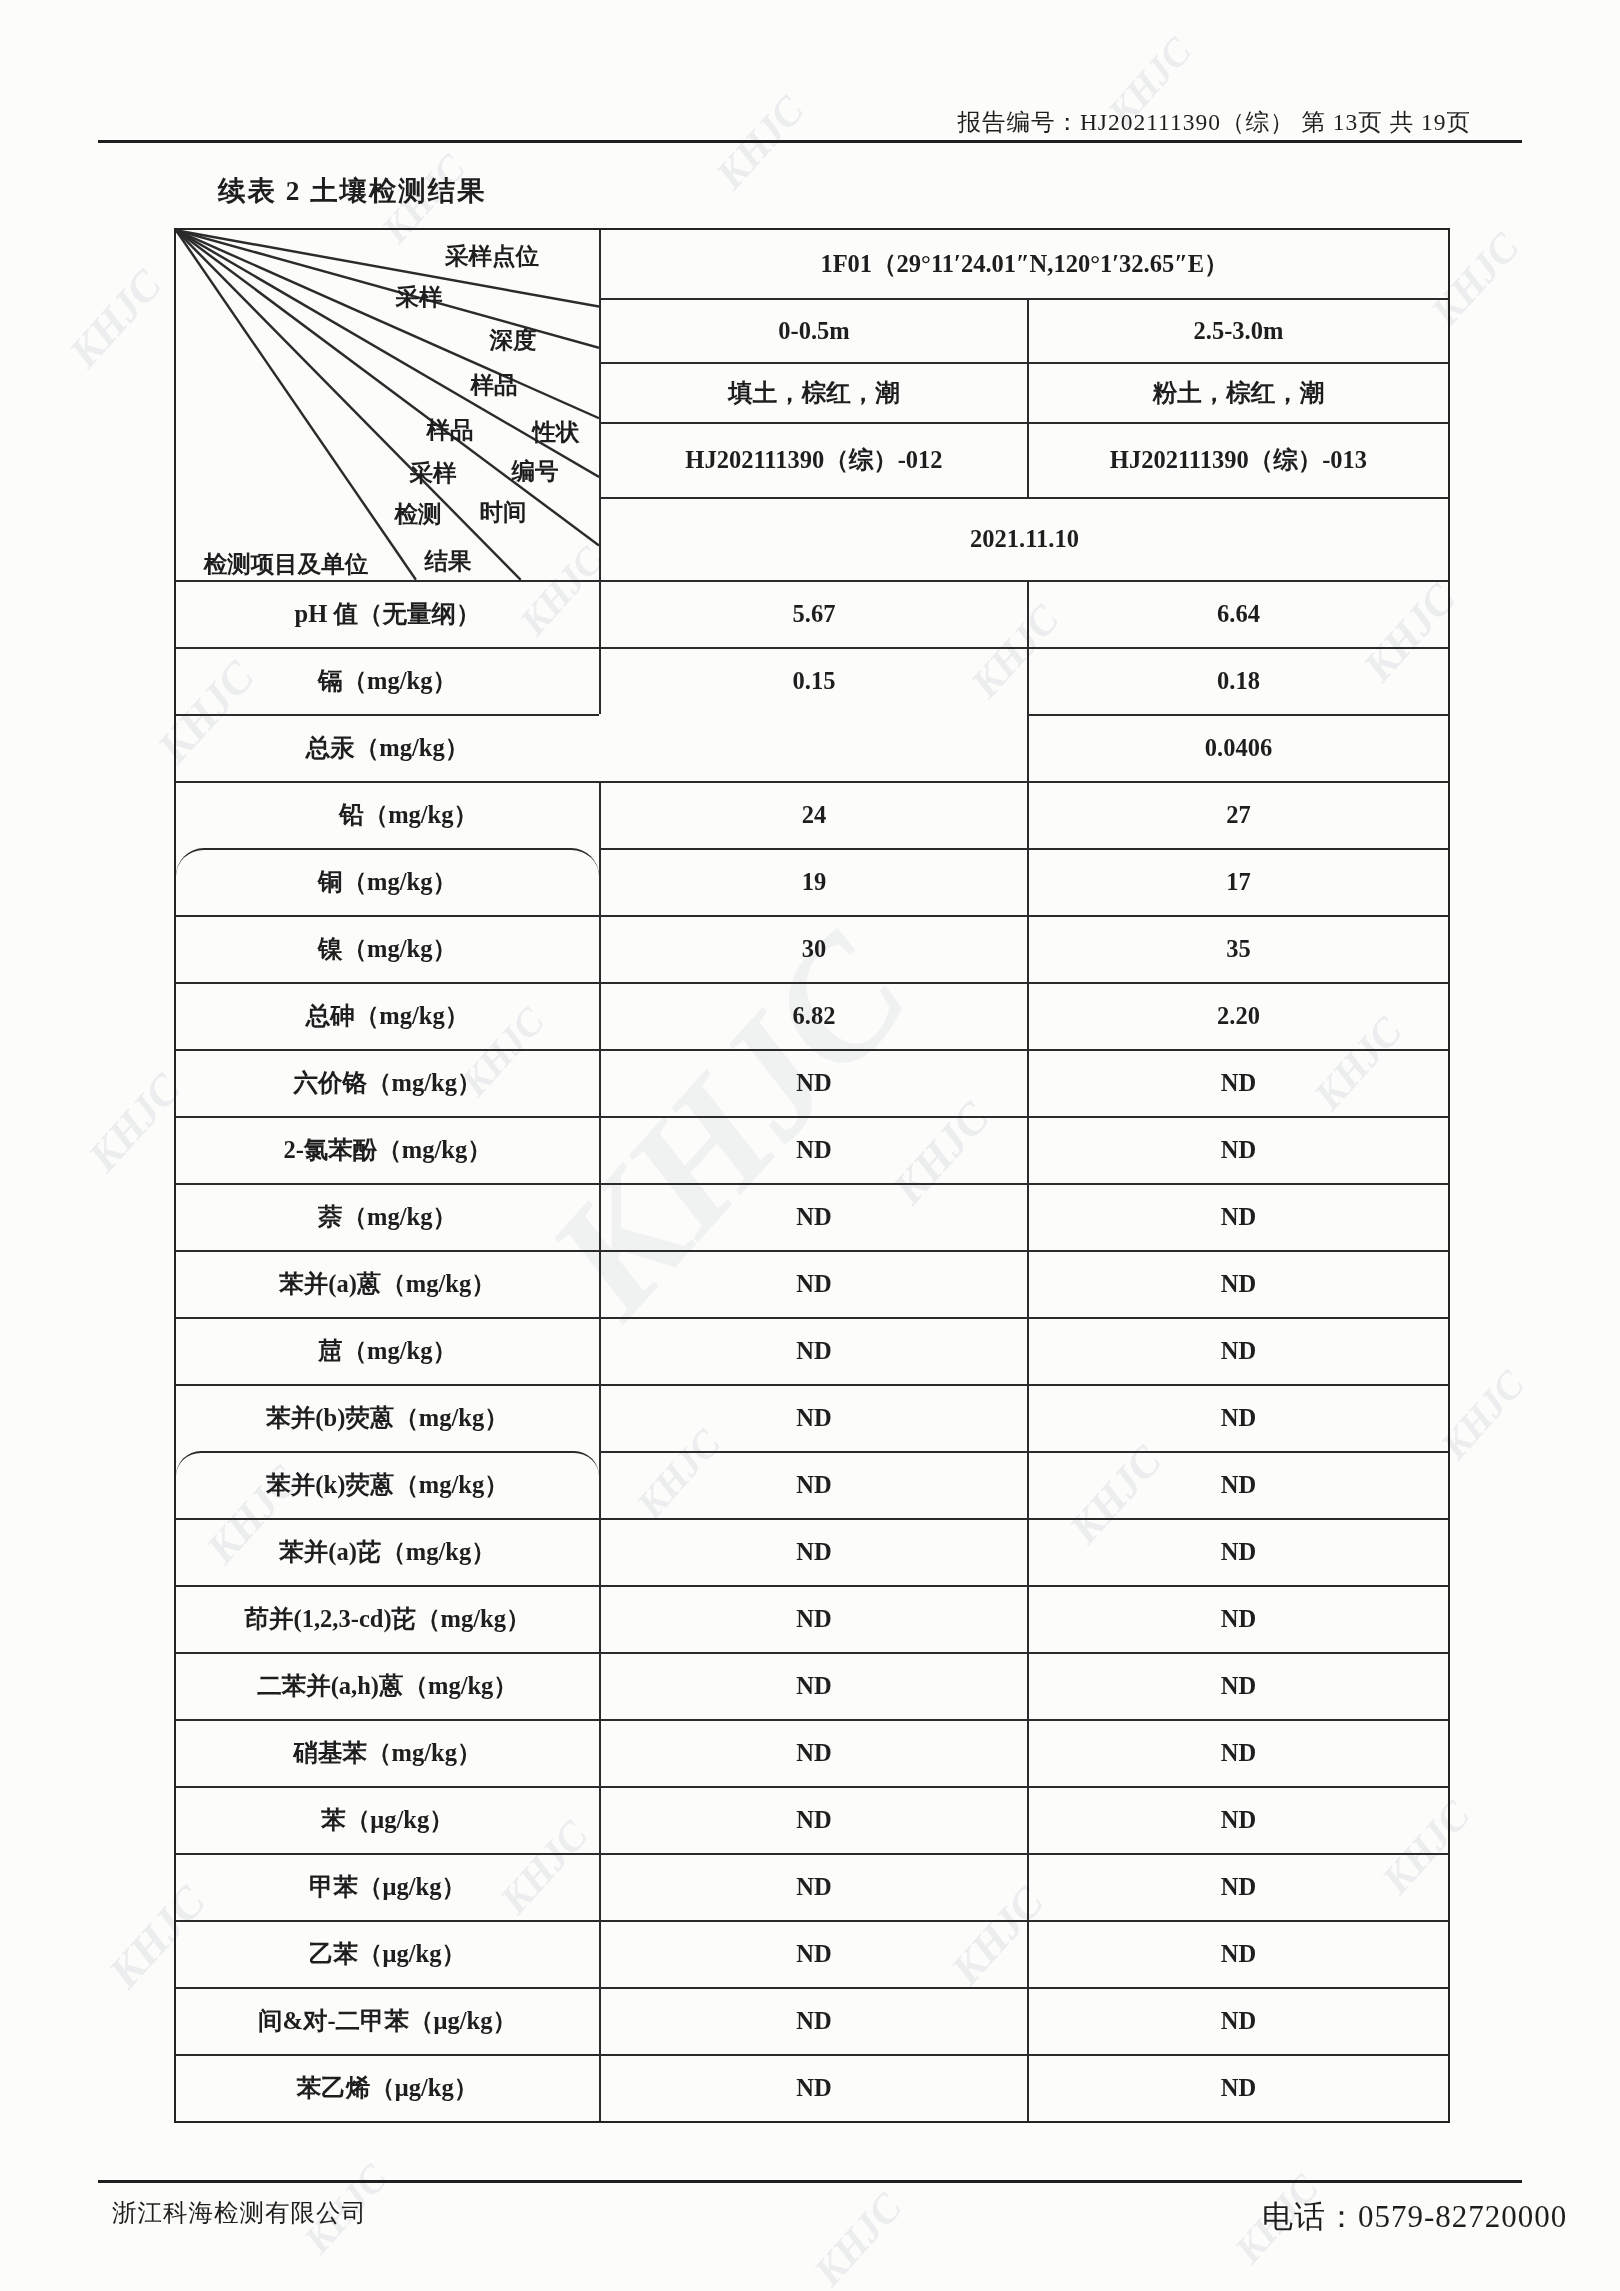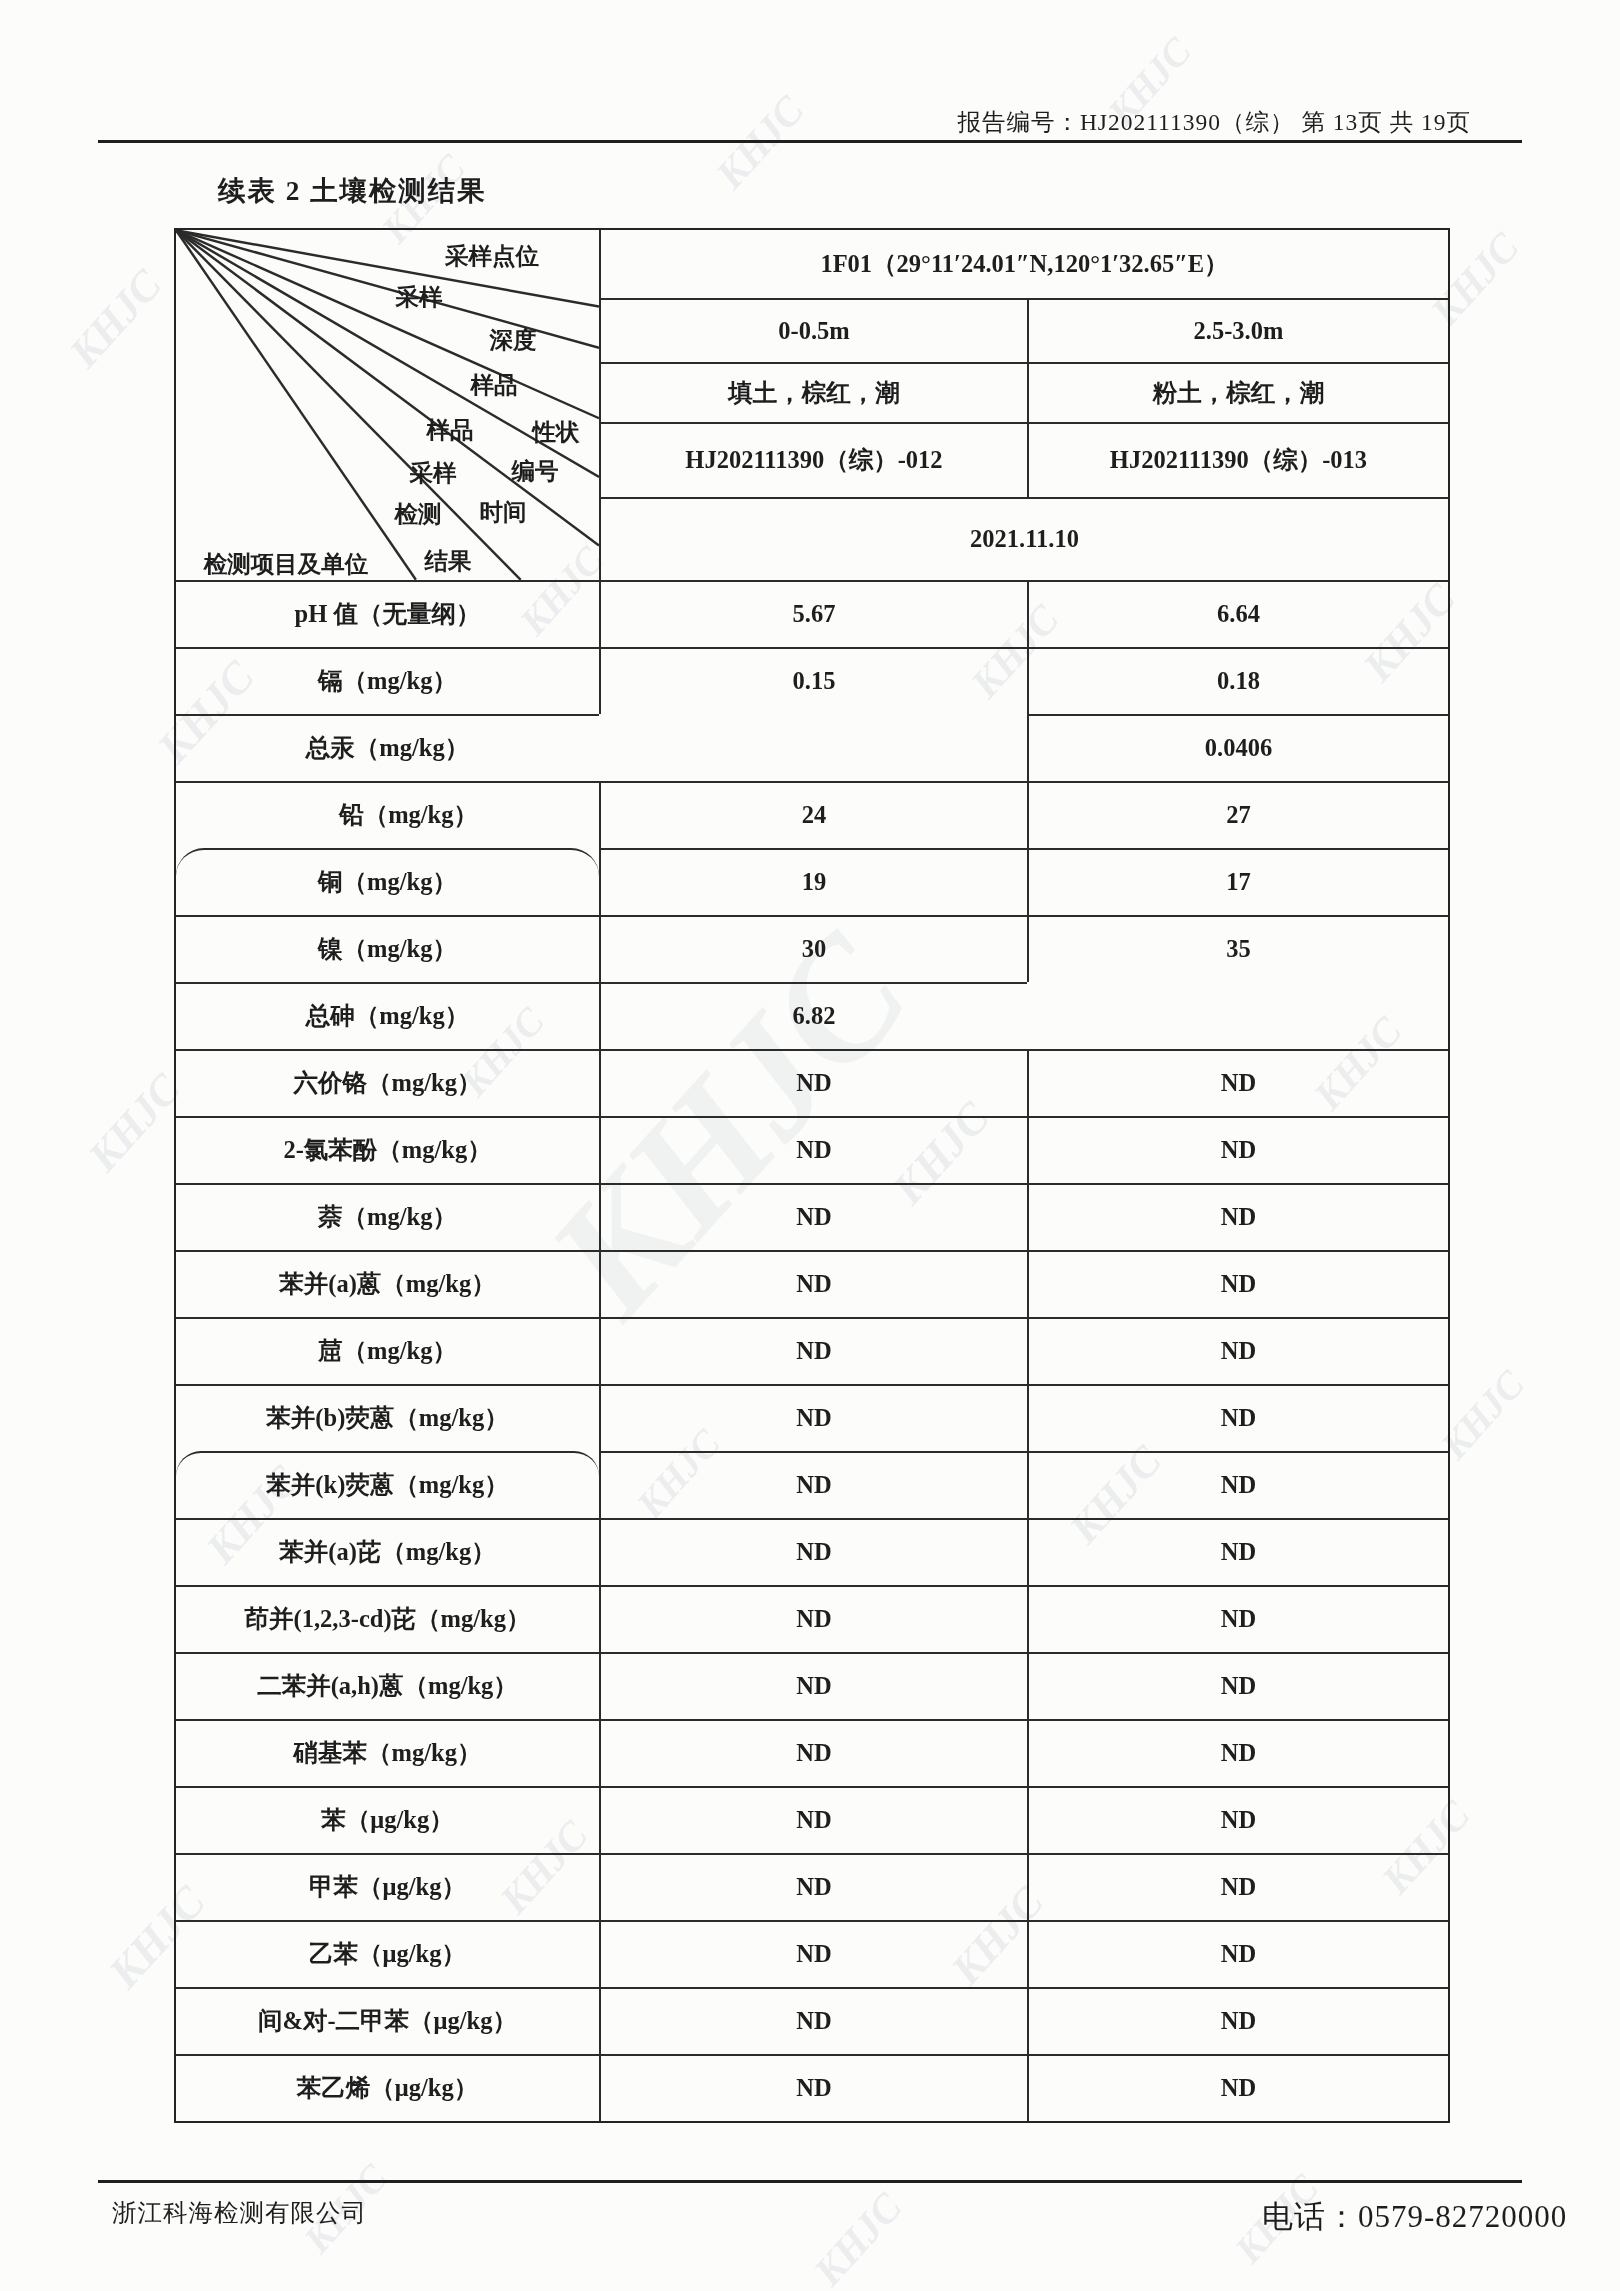--- a/index.html
+++ b/index.html
@@ -202,20 +202,21 @@
       <div class="cell bl bt" style="grid-area: 9 / 2;">24</div>
       <div class="cell bl bt" style="grid-area: 9 / 3;">27</div>
       <div class="cell bt" style="grid-area: 10 / 1; border-radius: 28px;">铜（mg/kg）</div>
       <div class="cell bl bt" style="grid-area: 10 / 2;">19</div>
       <div class="cell bl bt" style="grid-area: 10 / 3;">17</div>
       <div class="cell bt" style="grid-area: 11 / 1;">镍（mg/kg）</div>
       <div class="cell bl bt" style="grid-area: 11 / 2;">30</div>
       <div class="cell bl bt" style="grid-area: 11 / 3;">35</div>
       <div class="cell bt" style="grid-area: 12 / 1;">总砷（mg/kg）</div>
       <div class="cell bl bt" style="grid-area: 12 / 2;">6.82</div>
+      <div class="cell bl bt" style="grid-area: 12 / 3;">2.20</div>
       <div class="cell bt" style="grid-area: 13 / 1;">六价铬（mg/kg）</div>
       <div class="cell bl bt" style="grid-area: 13 / 2;">ND</div>
       <div class="cell bl bt" style="grid-area: 13 / 3;">ND</div>
       <div class="cell bt" style="grid-area: 14 / 1;">2-氯苯酚（mg/kg）</div>
       <div class="cell bl bt" style="grid-area: 14 / 2;">ND</div>
       <div class="cell bl bt" style="grid-area: 14 / 3;">ND</div>
       <div class="cell bt" style="grid-area: 15 / 1;">萘（mg/kg）</div>
       <div class="cell bl bt" style="grid-area: 15 / 2;">ND</div>
       <div class="cell bl bt" style="grid-area: 15 / 3;">ND</div>
       <div class="cell bt" style="grid-area: 16 / 1;">苯并(a)蒽（mg/kg）</div>

